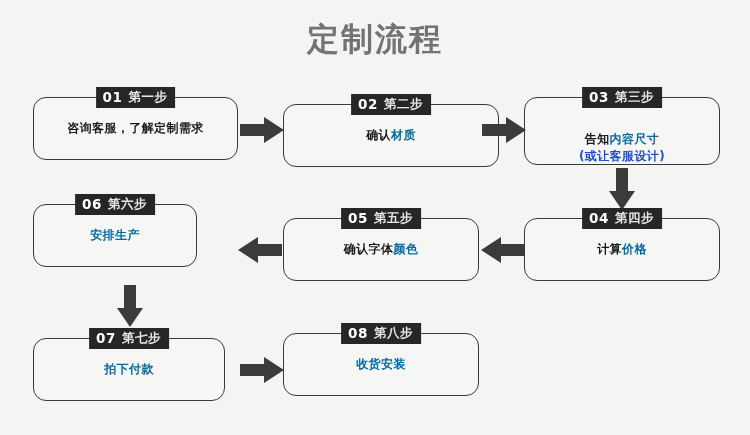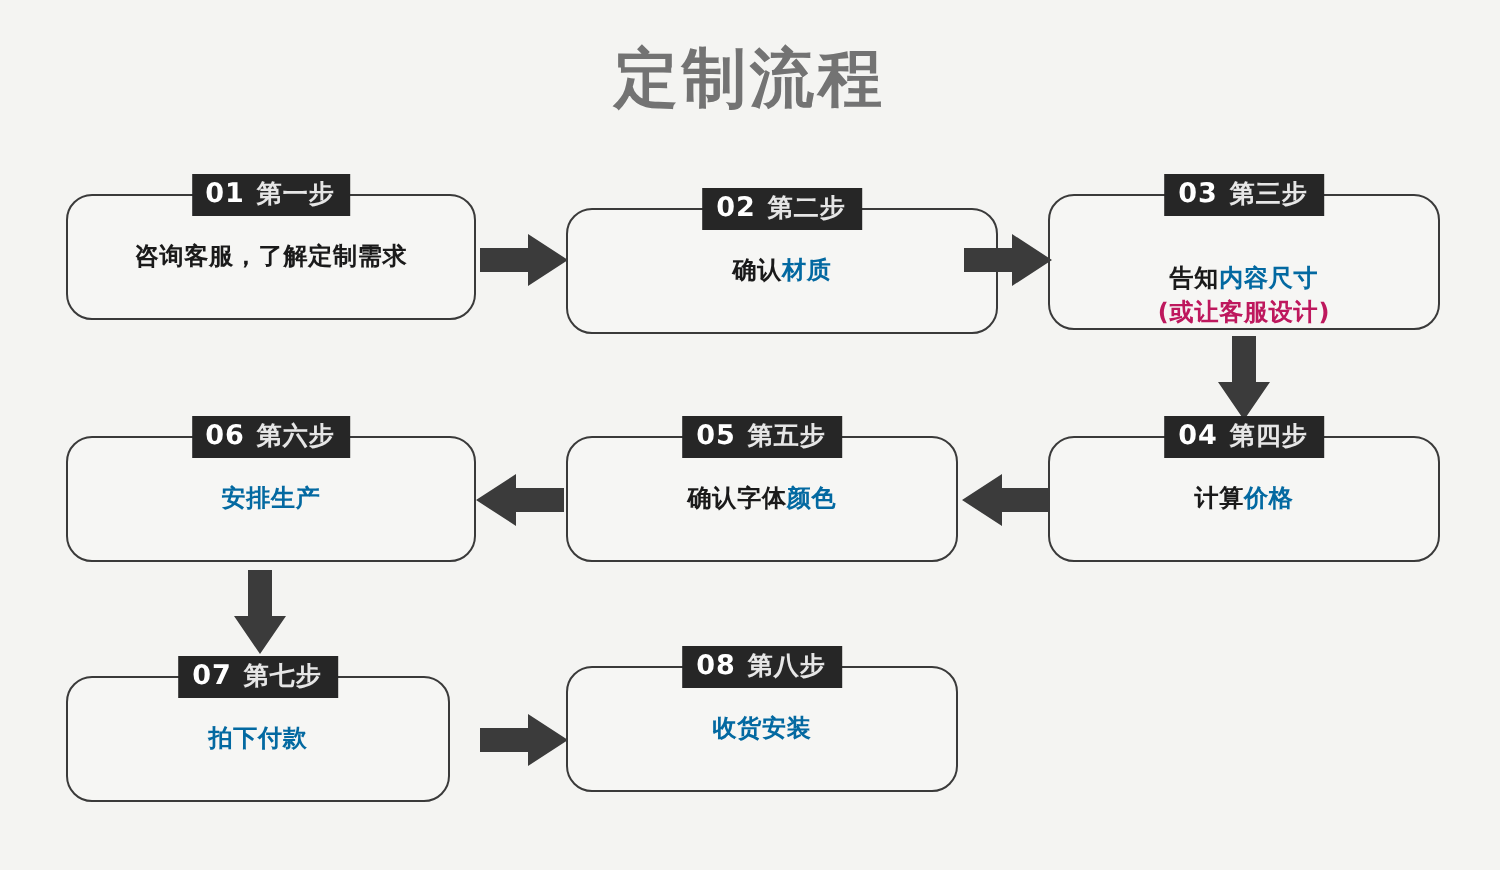--- a/index.html
+++ b/index.html
@@ -53,21 +53,21 @@
     font-size: 12px;
     font-weight: bold;
     line-height: 1.42;
     color: #1a1a1a;
     padding: 0 8px;
     letter-spacing: 0.4px;
     white-space: nowrap;
   }
   .step-body .accent { color: #0369a1; }
   .step-body .plain  { color: #1a1a1a; }
-  .step-body .sub    { display: block; color: #be185d; text-align: right; }
+  .step-body .sub    { display: block; color: #1d4ed8; text-align: right; }
 
   
   .badge {
     position: absolute;
     top: -11px;
     left: 50%;
     transform: translateX(-50%);
     height: 21px;
     background: #262626;
     display: flex;
@@ -181,21 +181,21 @@
       <span class="plain">确认字体</span><span class="accent">颜色</span>
     </div>
   </div>
 
   <div class="arrow" style="left:238px; top:237px;">
     <svg width="44" height="26" viewBox="0 0 44 26" aria-hidden="true">
       <polygon points="44,7 20,7 20,0 0,13 20,26 20,19 44,19" fill="#3b3b3b"></polygon>
     </svg>
   </div>
 
-  <div class="step-box" style="left:33px; top:218px; width:205px; height:63px;">
+  <div class="step-box" style="left:33px; top:204px; width:164px; height:63px;">
     <div class="badge">
       <span class="num">06</span>
       <span class="cn">第六步</span>
     </div>
     <div class="step-body">
       <span class="accent">安排生产</span>
     </div>
   </div>
 
   <div class="arrow" style="left:117px; top:285px;">

